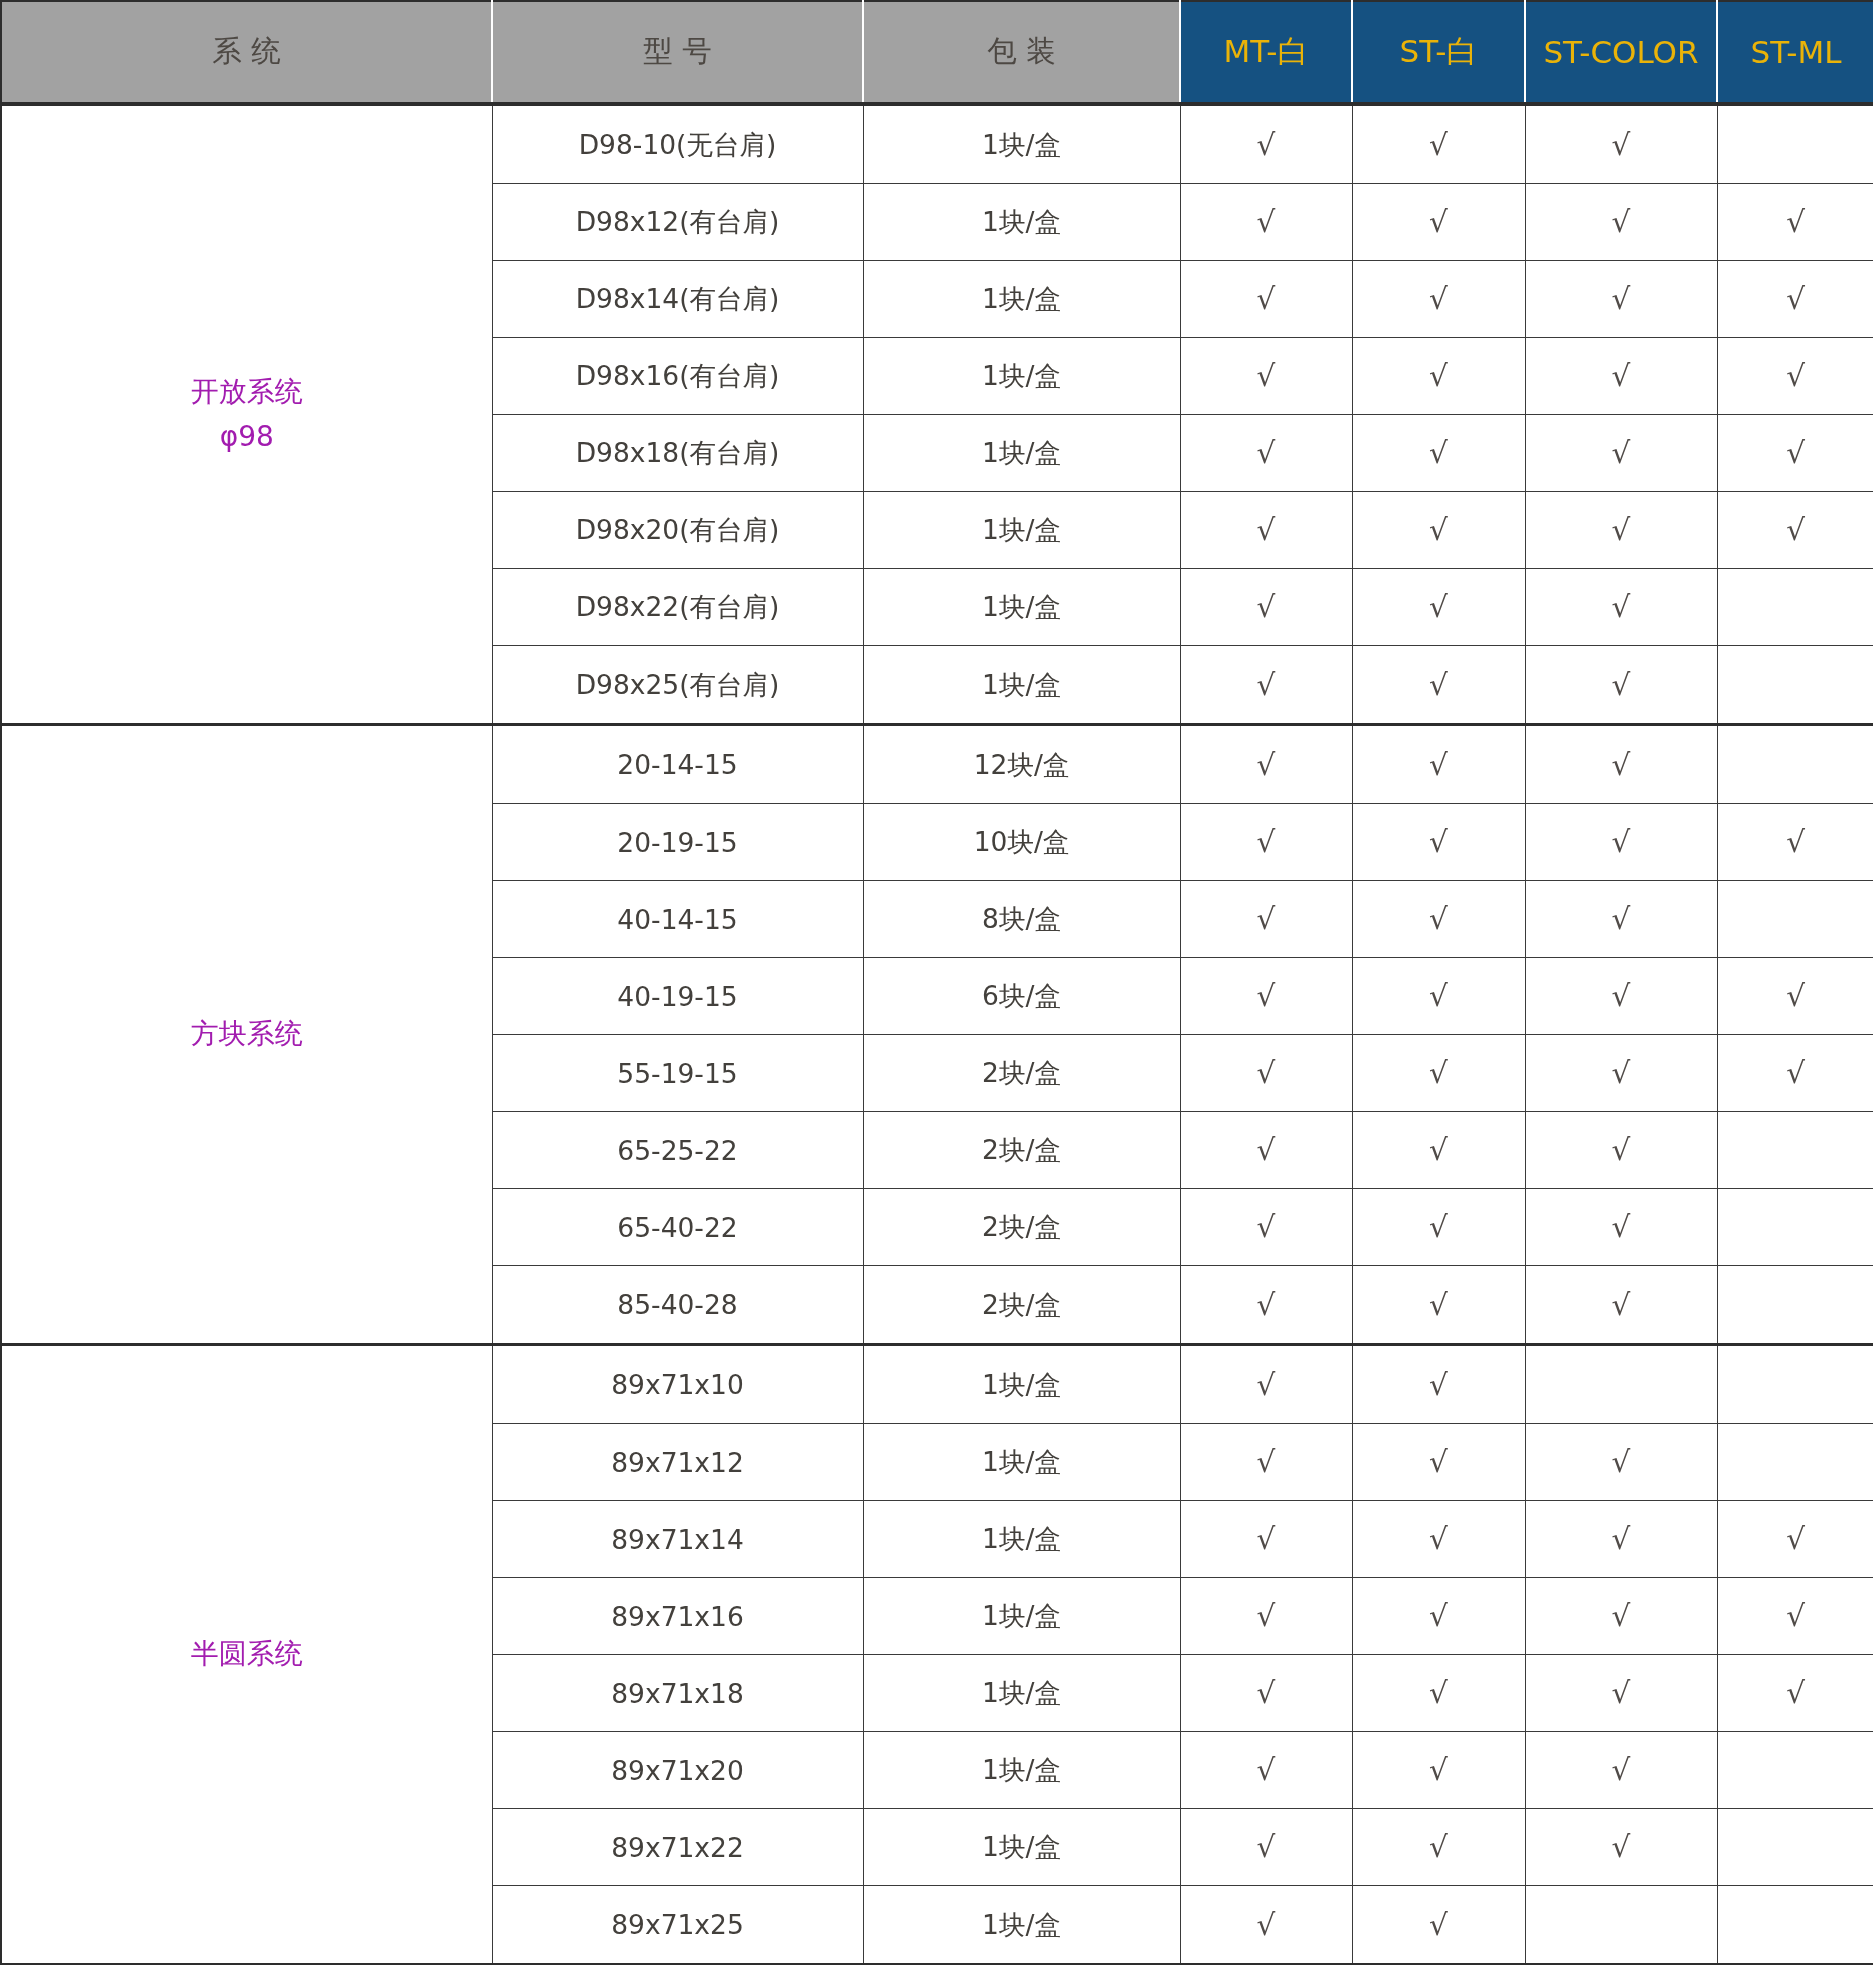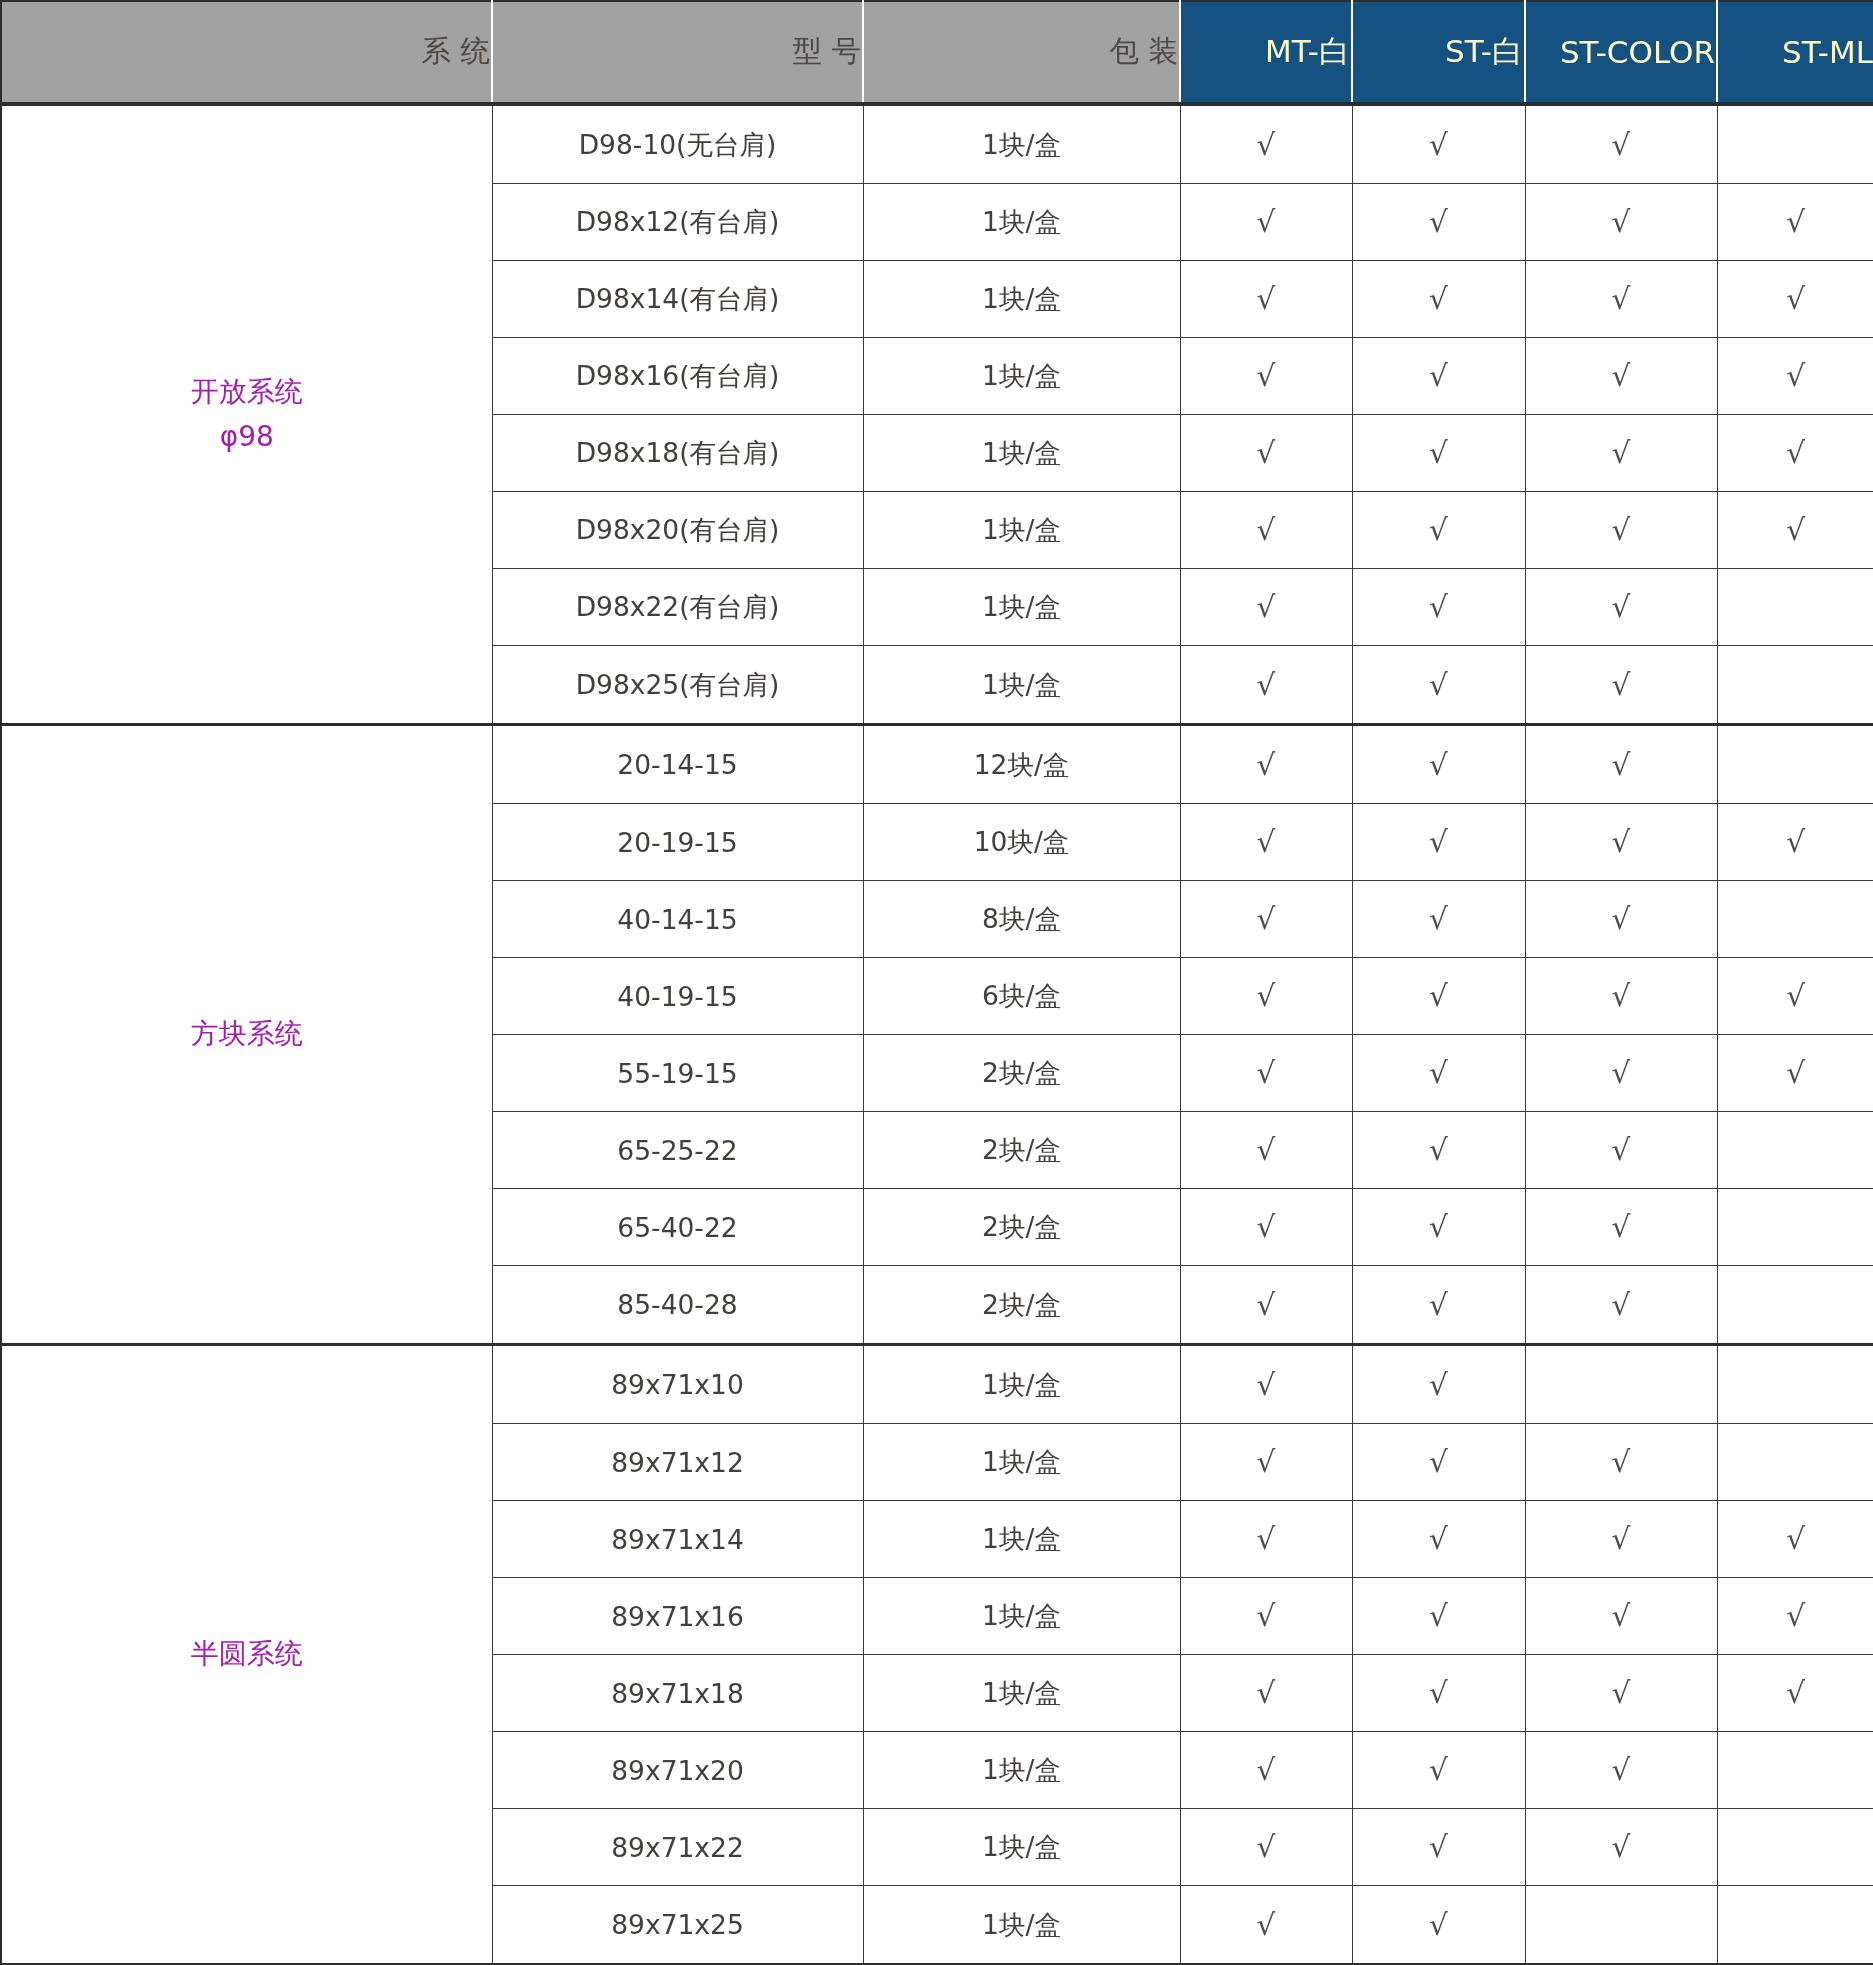--- a/index.html
+++ b/index.html
@@ -17,32 +17,32 @@
     border-collapse: collapse;
     width: 1874px;
     height: 1965px;
     table-layout: fixed;
     border: 2.9px solid #2d2d2d;
   }
   thead th {
     height: 98px;
     font-weight: 400;
     vertical-align: middle;
-    text-align: right;
+    text-align: center;
     border-bottom: 4.4px solid #2d2d2d;
   }
   th.gray {
     background: #a2a2a2;
     color: #4d4843;
     font-size: 29.5px;
     border-right: 2.2px solid #ffffff;
   }
   th.blue {
     background: #155181;
-    color: #fef9c3;
+    color: #eab308;
     font-size: 31px;
     border-right: 2.2px solid #ffffff;
   }
   th:last-child {
     border-right: none;
   }
   tbody td {
     border: 1.5px solid #3a3a3a;
     background: #ffffff;
     text-align: center;

